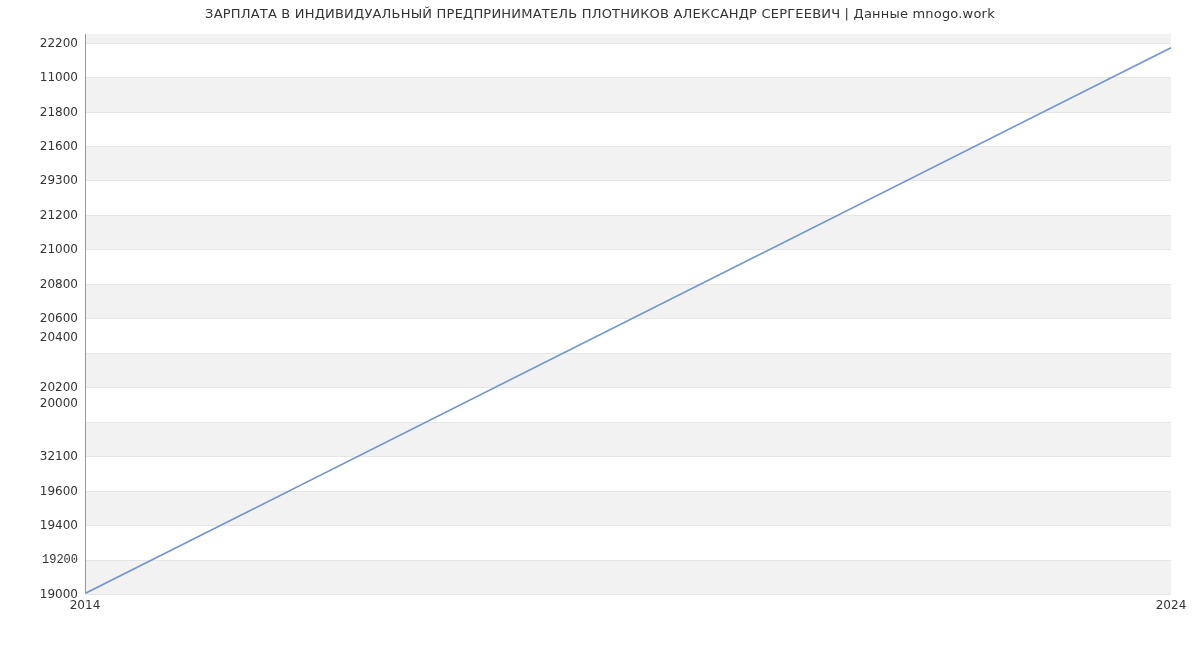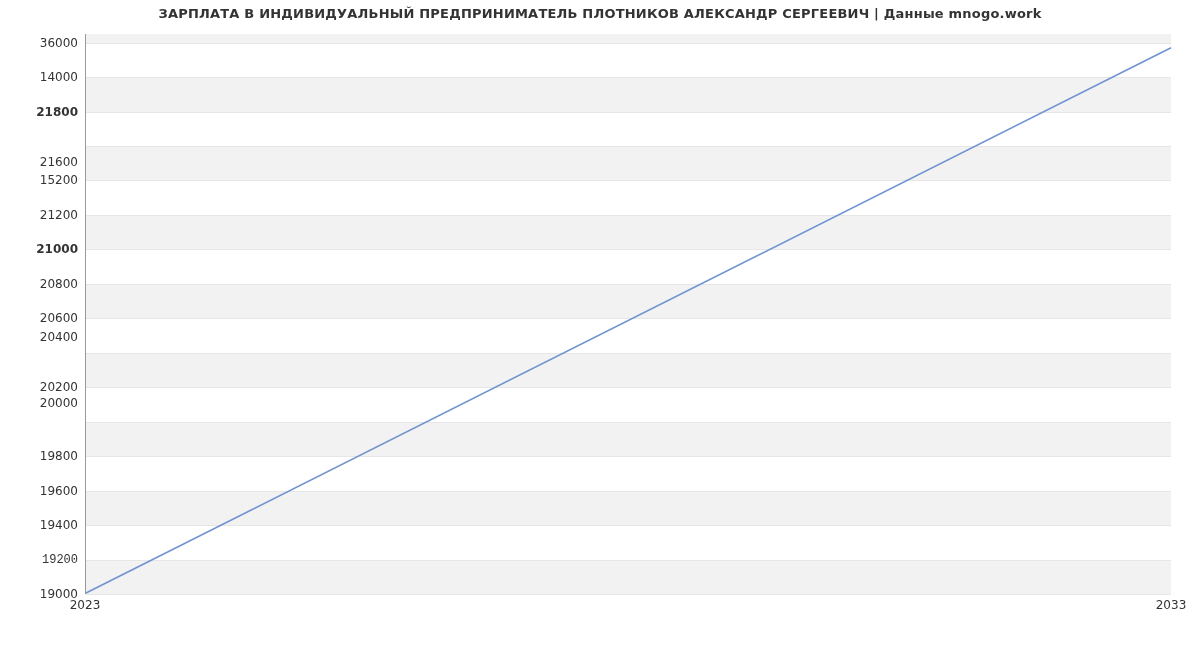--- a/index.html
+++ b/index.html
@@ -17,21 +17,21 @@
     left: 0; top: 0;
     width: 1200px; height: 650px;
   }
   .title {
     position: absolute;
     top: 6px;
     left: 0;
     width: 1200px;
     text-align: center;
     font-size: 13px;
-    font-weight: 700;
+    font-weight: 400;
     color: #333333;
     letter-spacing: 0.2px;
   }
   .plot-area {
     position: absolute;
     left: 85px;
     top: 34px;
     width: 1086px;
     height: 560px;
     border-left: 1px solid #999999;
@@ -111,27 +111,27 @@
       <svg class="line-layer" id="line-layer" viewBox="0 0 1086 560" preserveAspectRatio="none">
         <path d="M0 560 L1086 13.784615384615336" fill="none" stroke="#6f93d1" stroke-width="1.6"></path>
       </svg>
   </div>
 </div>
 
 <div class="ytick-label" style="top: 594px;">19000</div>
 <div class="ytick-label" style="top: 559.538px; font-family: Liberation Mono, monospace;">19200</div>
 <div class="ytick-label" style="top: 525.077px; margin-left: 40px;">19400</div>
 <div class="ytick-label" style="top: 490.615px;">19600</div>
-<div class="ytick-label" style="top: 456.154px;">19800</div>
+<div class="ytick-label" style="top: 456.154px;">32100</div>
 <div class="ytick-label" style="top: 403px;">20000</div>
 <div class="ytick-label" style="top: 387.231px;">20200</div>
 <div class="ytick-label" style="top: 337px;">20400</div>
 <div class="ytick-label" style="top: 318.308px;">20600</div>
 <div class="ytick-label" style="top: 283.846px;">20800</div>
-<div class="ytick-label" style="top: 249.385px; font-weight: bold;">21000</div>
+<div class="ytick-label" style="top: 249.385px;">21000</div>
 <div class="ytick-label" style="top: 214.923px; text-align: center;">21200</div>
-<div class="ytick-label" style="top: 180.462px;">15200</div>
-<div class="ytick-label" style="top: 146px; margin-top: 16px;">21600</div>
-<div class="ytick-label" style="top: 111.538px; font-weight: bold;">21800</div>
-<div class="ytick-label" style="top: 77.0769px;">14000</div>
-<div class="ytick-label" style="top: 42.6154px;">36000</div>
-<div class="xtick-label" style="left: 85px;">2023</div>
-<div class="xtick-label" style="left: 1171px;">2033</div>
+<div class="ytick-label" style="top: 180.462px;">29300</div>
+<div class="ytick-label" style="top: 146px;">21600</div>
+<div class="ytick-label" style="top: 111.538px;">21800</div>
+<div class="ytick-label" style="top: 77.0769px;">11000</div>
+<div class="ytick-label" style="top: 42.6154px;">22200</div>
+<div class="xtick-label" style="left: 85px;">2014</div>
+<div class="xtick-label" style="left: 1171px;">2024</div>
 
 </body></html>

